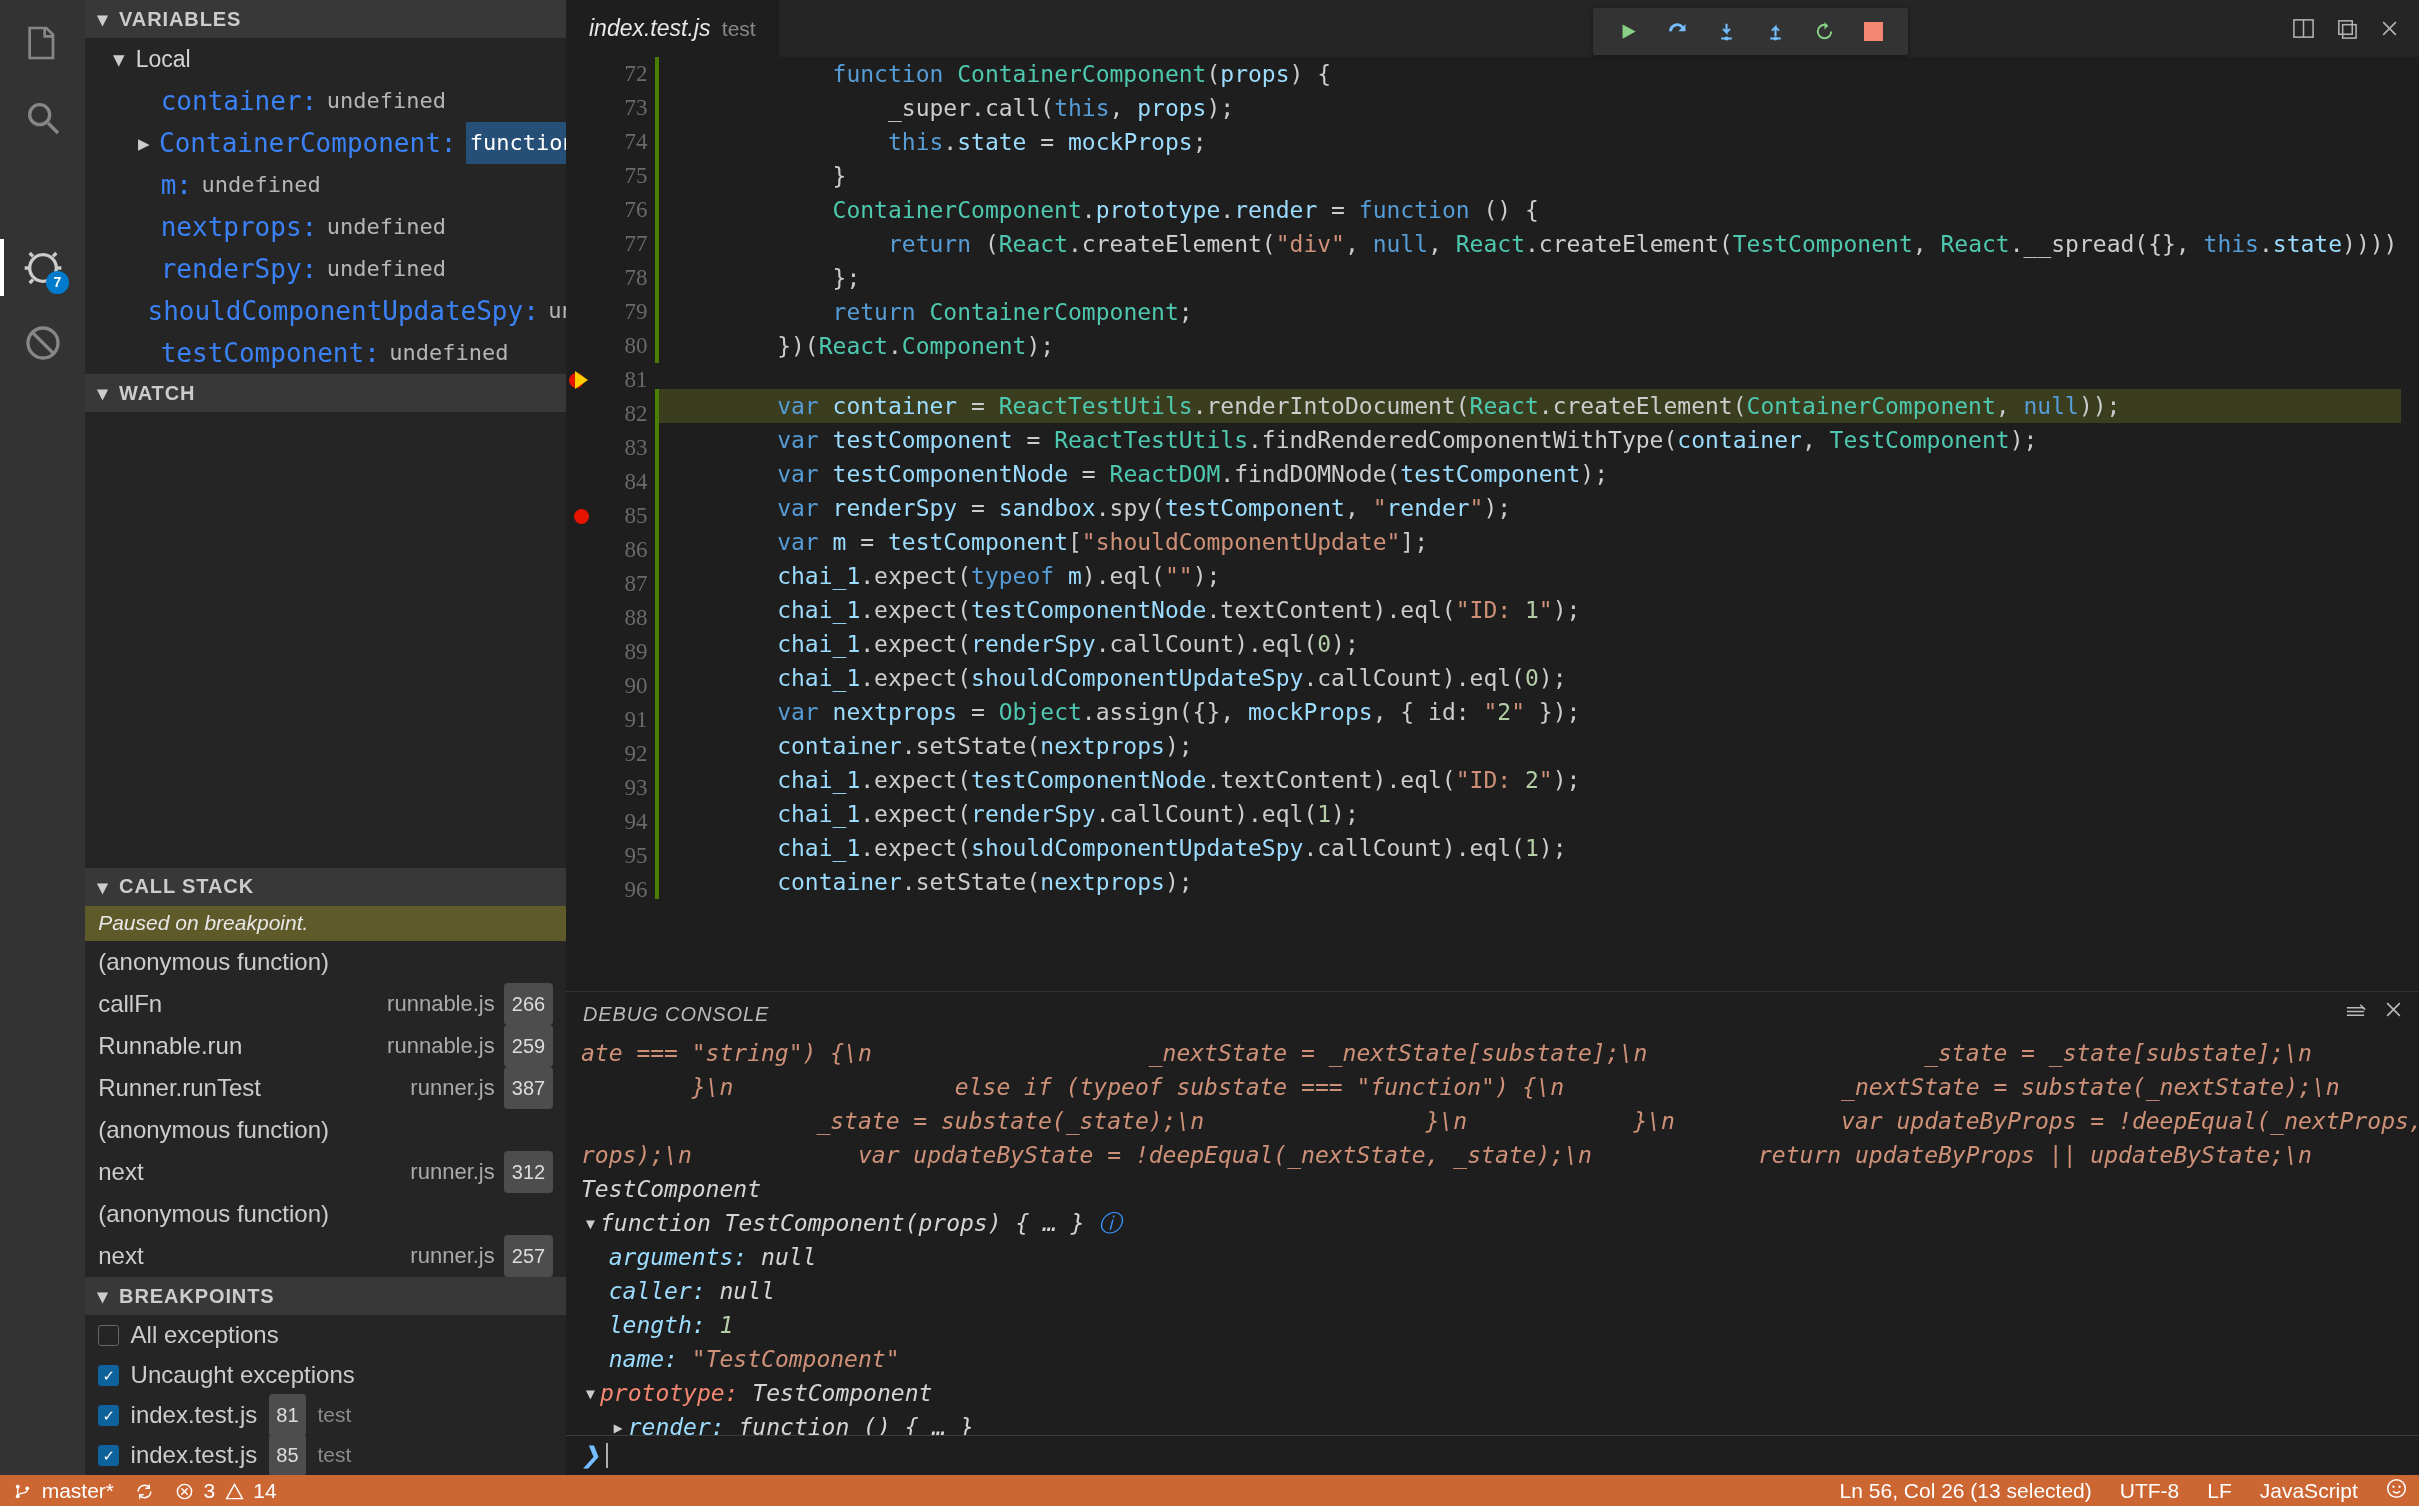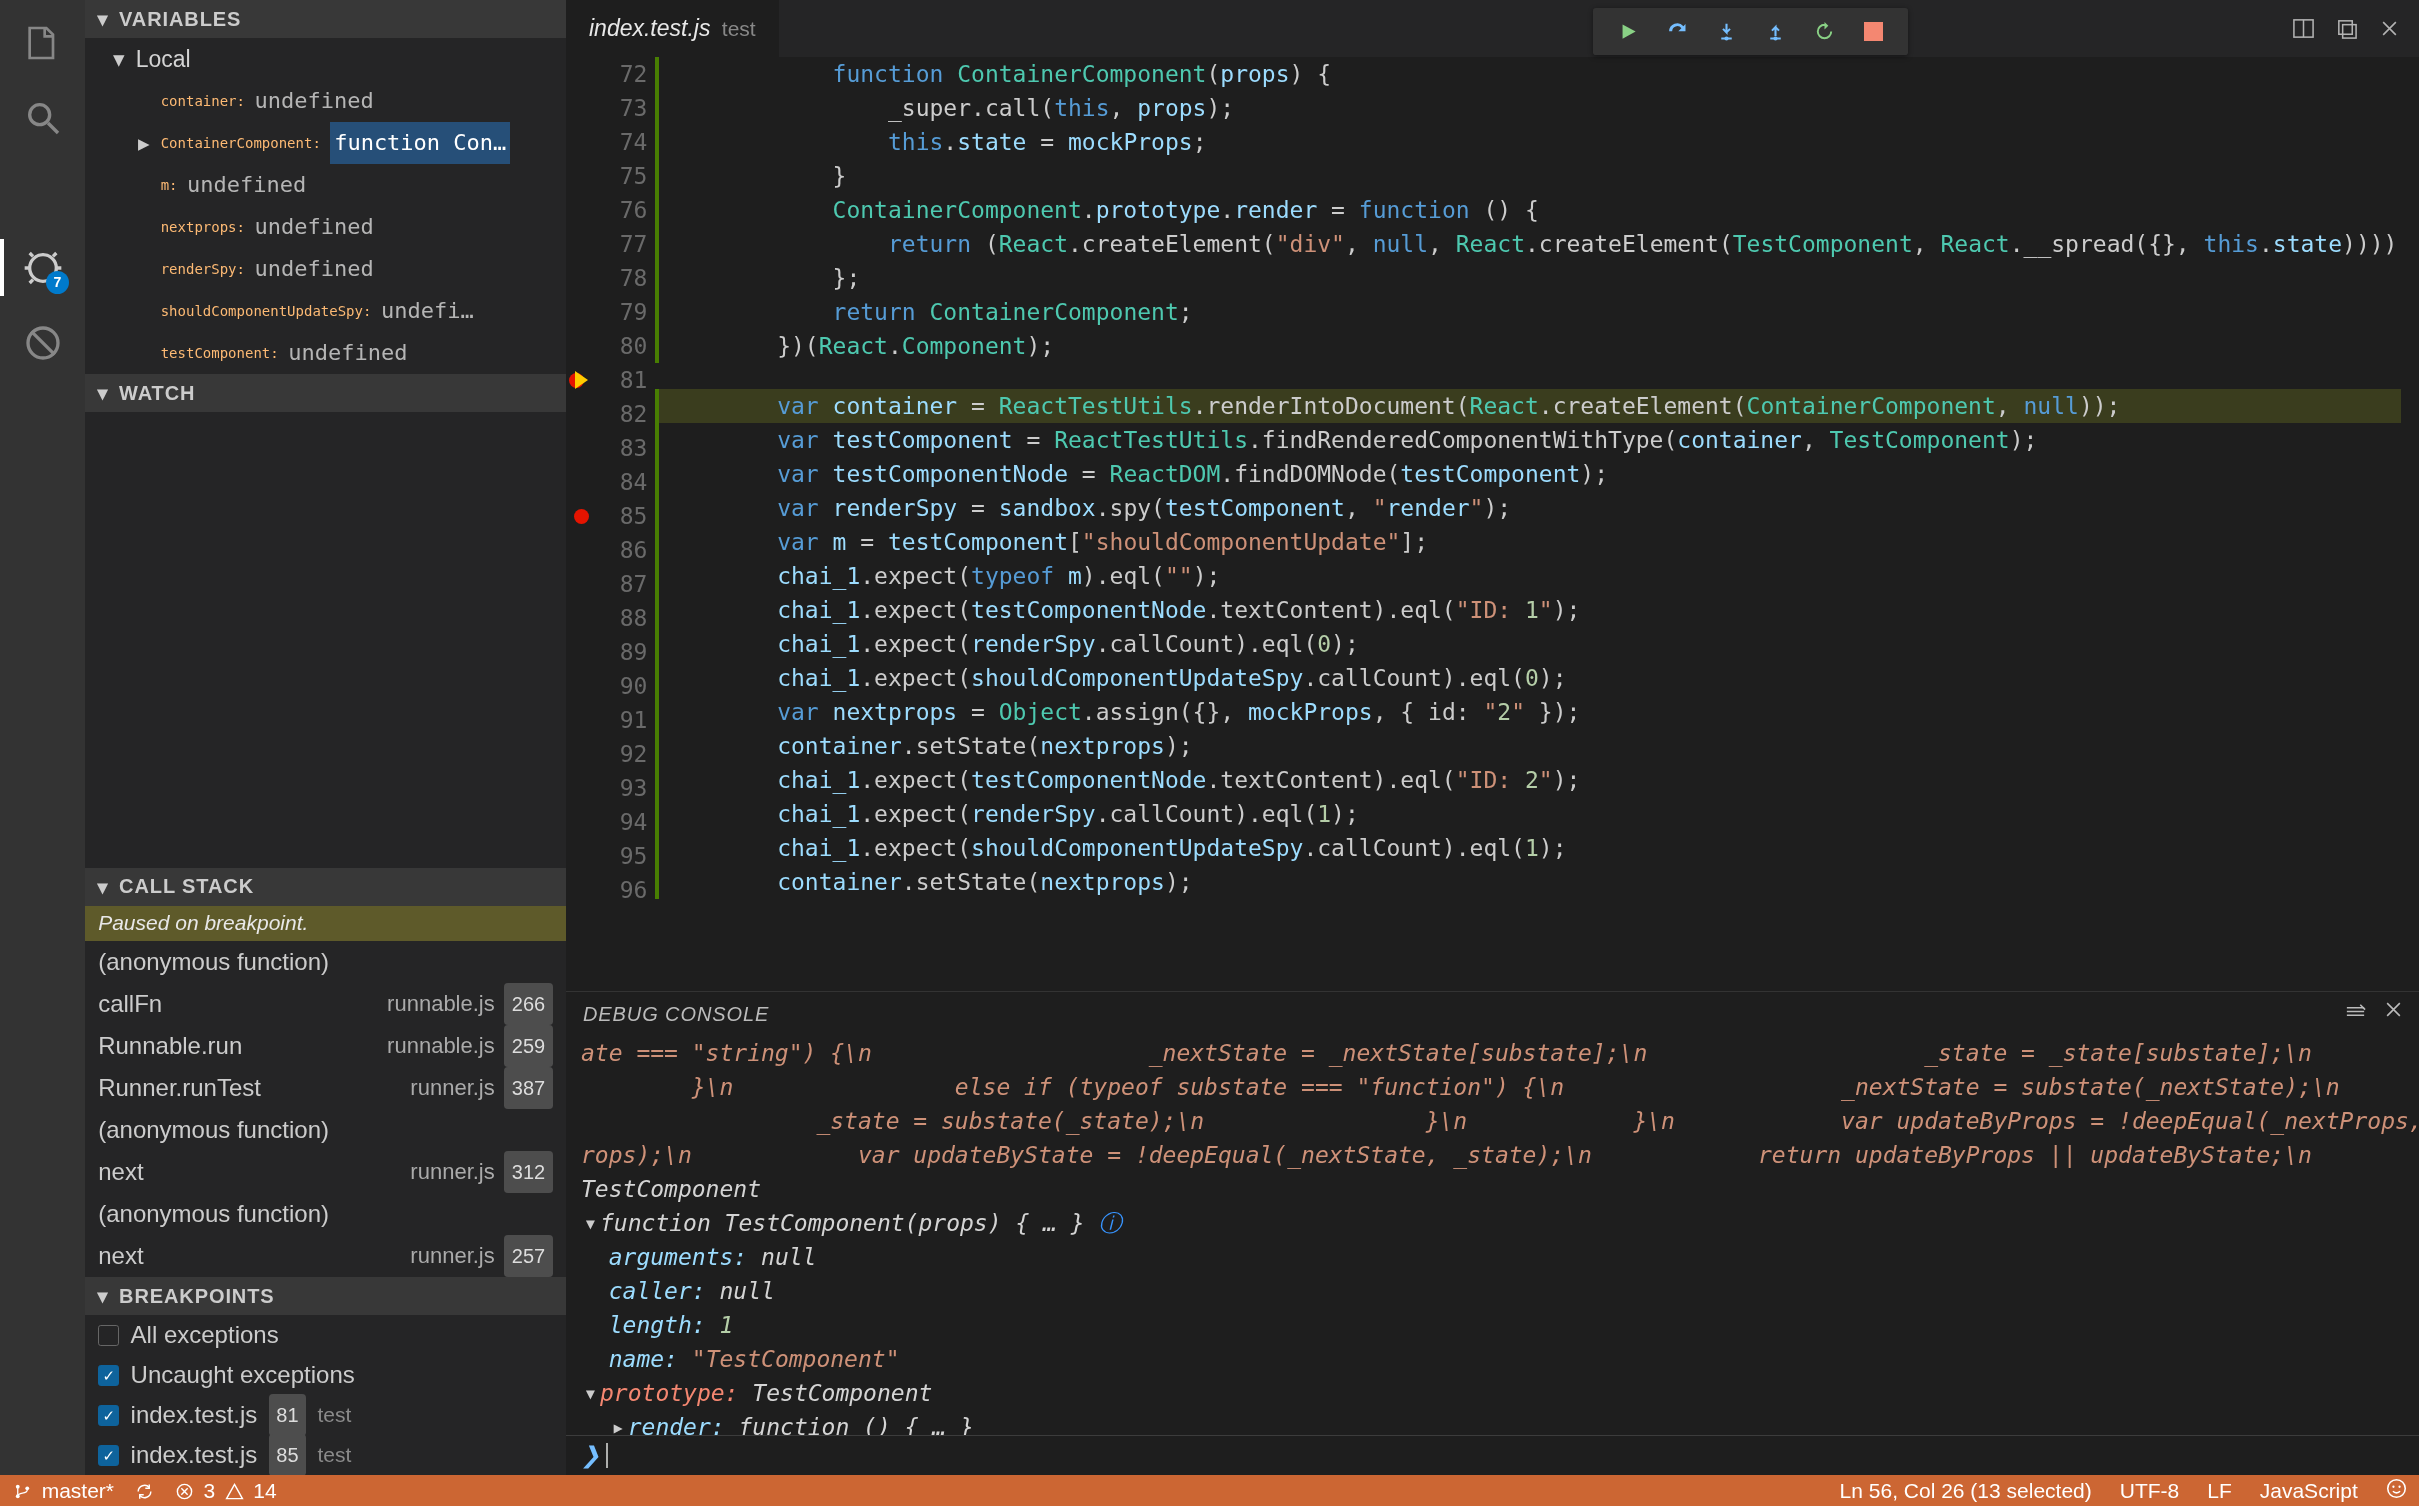--- a/index.html
+++ b/index.html
@@ -30,21 +30,21 @@
 .sp-titlebar .run-triangle { color:#89d185; }
 .sp-titlebar .config-select { background:#3c3c3c; border:0.9px solid #3c3c3c; color:#ccc; font-size:19px; padding:1.9px 13.2px; border-radius:0; }
 .sp-titlebar .icon-btn { width:28px; height:28px; display:flex; align-items:center; justify-content:center; opacity:.85; cursor:pointer; }
 .sp-titlebar .spacer { flex:1; }
 .section-header { background:#383838; height:38px; display:flex; align-items:center; padding:0 11.4px; font-size:20px; font-weight:700; letter-spacing:0.9px; color:#ccc; gap:9.5px; }
 .section-header .twisty { width:13.2px; height:13.2px; display:inline-flex; align-items:center; justify-content:center; }
 .section-body { display:flex; flex-direction:column; overflow:hidden; font-size:23px; line-height:42px; }
 .var-row { display:flex; align-items:center; padding-left:28px; gap:9.5px; white-space:nowrap; overflow:hidden; text-overflow:ellipsis; }
 .var-row.indent1 { padding-left:53px; }
 .var-row .twisty-sm { width:13.2px; display:inline-block; color:#ccc; }
-.var-name { color:#fdba74; font-family:Menlo,Consolas,monospace; font-size:14px; }
+.var-name { color:#3b82f6; font-family:Menlo,Consolas,monospace; font-size:26px; }
 .var-val  { color:#b5b5b5; font-family:Menlo,Consolas,monospace; font-size:22px; }
 .var-val.sel { background:#264f78; color:#fff; padding:0 3.8px; }
 .pause-banner { background:#5e5a2a; color:#e8e8e8; font-size:21px; padding:5.7px 13.2px; font-style:italic; }
 .stack-row { display:flex; align-items:center; padding:0 13.2px; justify-content:space-between; font-size:24px; height:42px; }
 .stack-row .fn { }
 .stack-row .src { display:flex; align-items:center; gap:9.5px; font-size:22px; color:#aaa; }
 .stack-row .lnum { background:#4d4d4d; color:#ddd; padding:0 7.6px; border-radius:3.8px; font-size:20px; }
 .bp-row { display:flex; align-items:center; gap:11.4px; padding:0 13.2px; font-size:24px; height:40px; }
 .bp-row .chk { width:21px; height:21px; border:0.9px solid #666; border-radius:2.8px; display:inline-flex; align-items:center; justify-content:center; background:#252526; }
 .bp-row .chk.checked { background:#0e639c; border-color:#0e639c; }
@@ -68,21 +68,21 @@
 .dbg-toolbar { position:absolute; top:7.6px; left:1027px; z-index:5; background:#333; display:flex; align-items:center; gap:21px; padding:9.5px 21px; border-radius:2.8px; box-shadow:0 1.9px 5.7px rgba(0,0,0,.4); }
 .dbg-toolbar .dbg-btn { width:28px; height:28px; display:flex; align-items:center; justify-content:center; }
 .dbg-toolbar .db-run{ color:#89d185; }
 .dbg-toolbar .db-blue{ color:#75beff; }
 .dbg-toolbar .db-restart{ color:#89d185; }
 .dbg-toolbar .db-stop{ width:19px;height:19px;background:#f48771; }
 
 
 .code-wrap { flex:1; display:flex; position:relative; font-family:Menlo,Consolas,monospace; font-size:23px; line-height:34px; }
 .glyph-col { width:30px; }
-.gutter { width:59px; color:#6a6a6a; text-align:right; padding-right:7.6px; user-select:none; }
+.gutter { width:59px; color:#6a6a6a; text-align:right; padding-right:7.6px; user-select:none;font-family:Liberation Serif, serif; }
 .gutter-line { height:34px; }
 .code-col { flex:1; position:relative; overflow:hidden; }
 .code-line { height:34px; white-space:pre; padding-left:11.4px; position:relative; }
 .code-line.current { background:#3a3d1e;margin-top:26px; }
 .green-bar { position:absolute; left:0; top:0; bottom:0; width:3.8px; background:#487e02; }
 .tok-kw{ color:#569cd6; }
 .tok-cls{ color:#4ec9b0; }
 .tok-var{ color:#9cdcfe; }
 .tok-str{ color:#ce9178; }
 .tok-num{ color:#b5cea8; }

